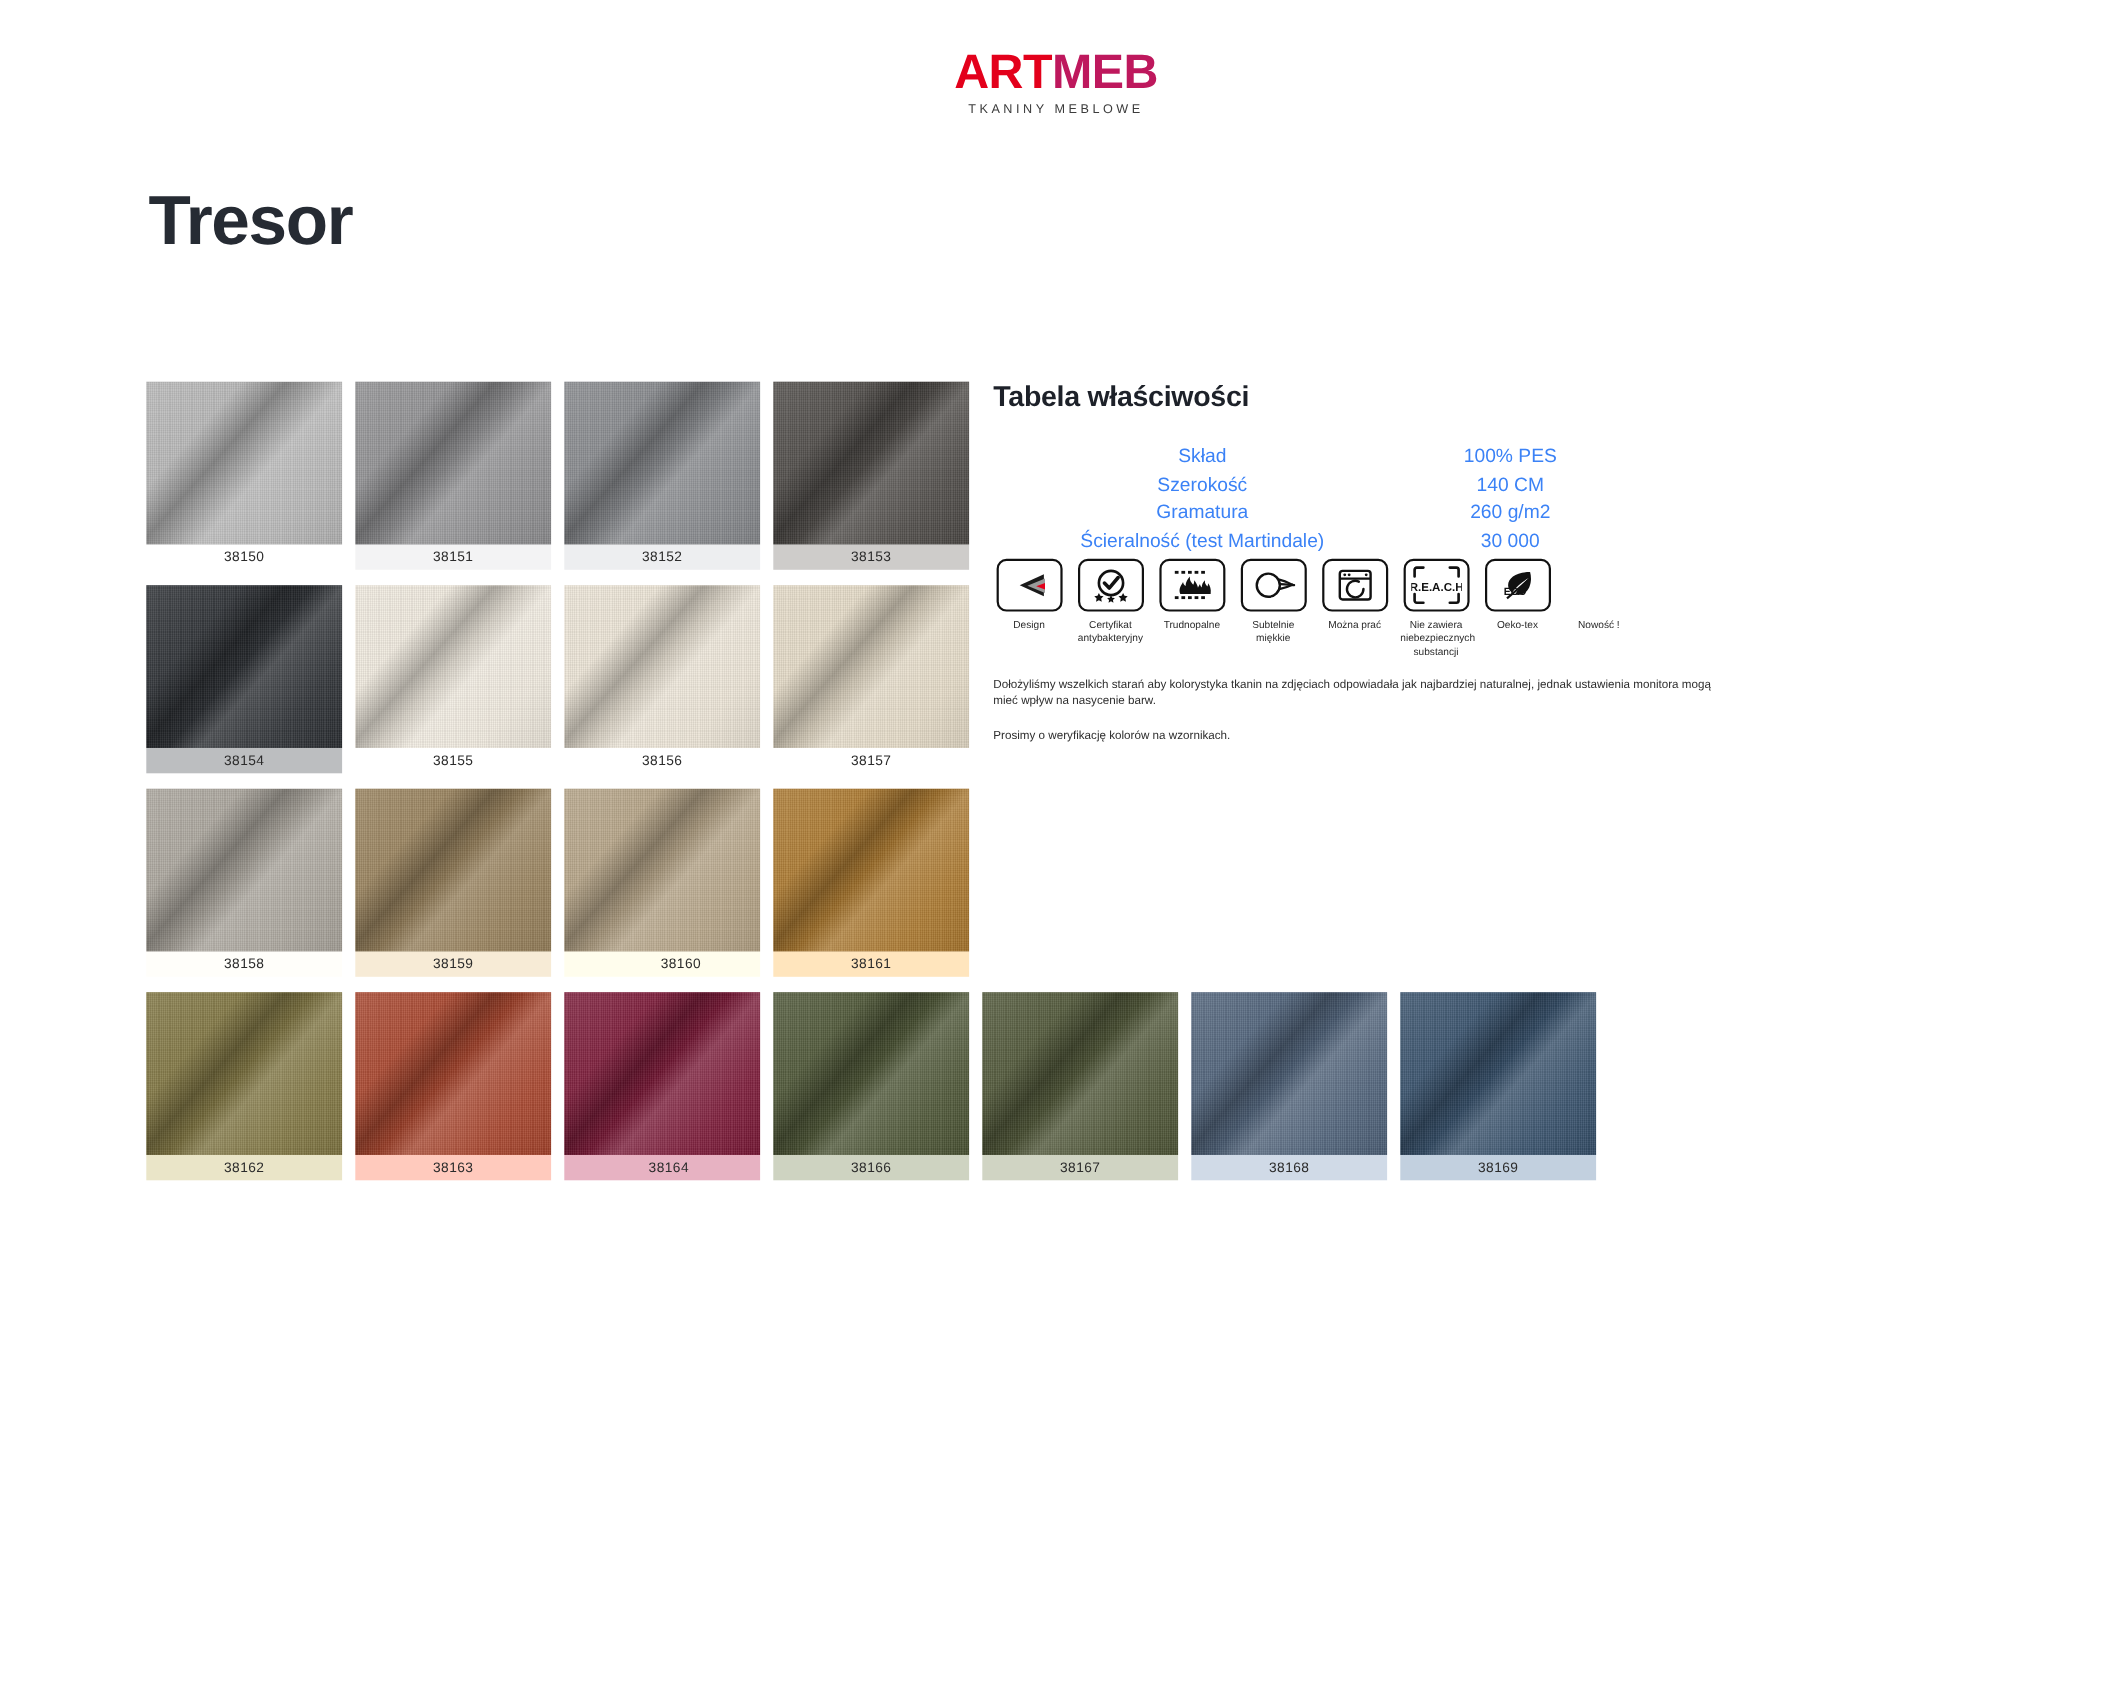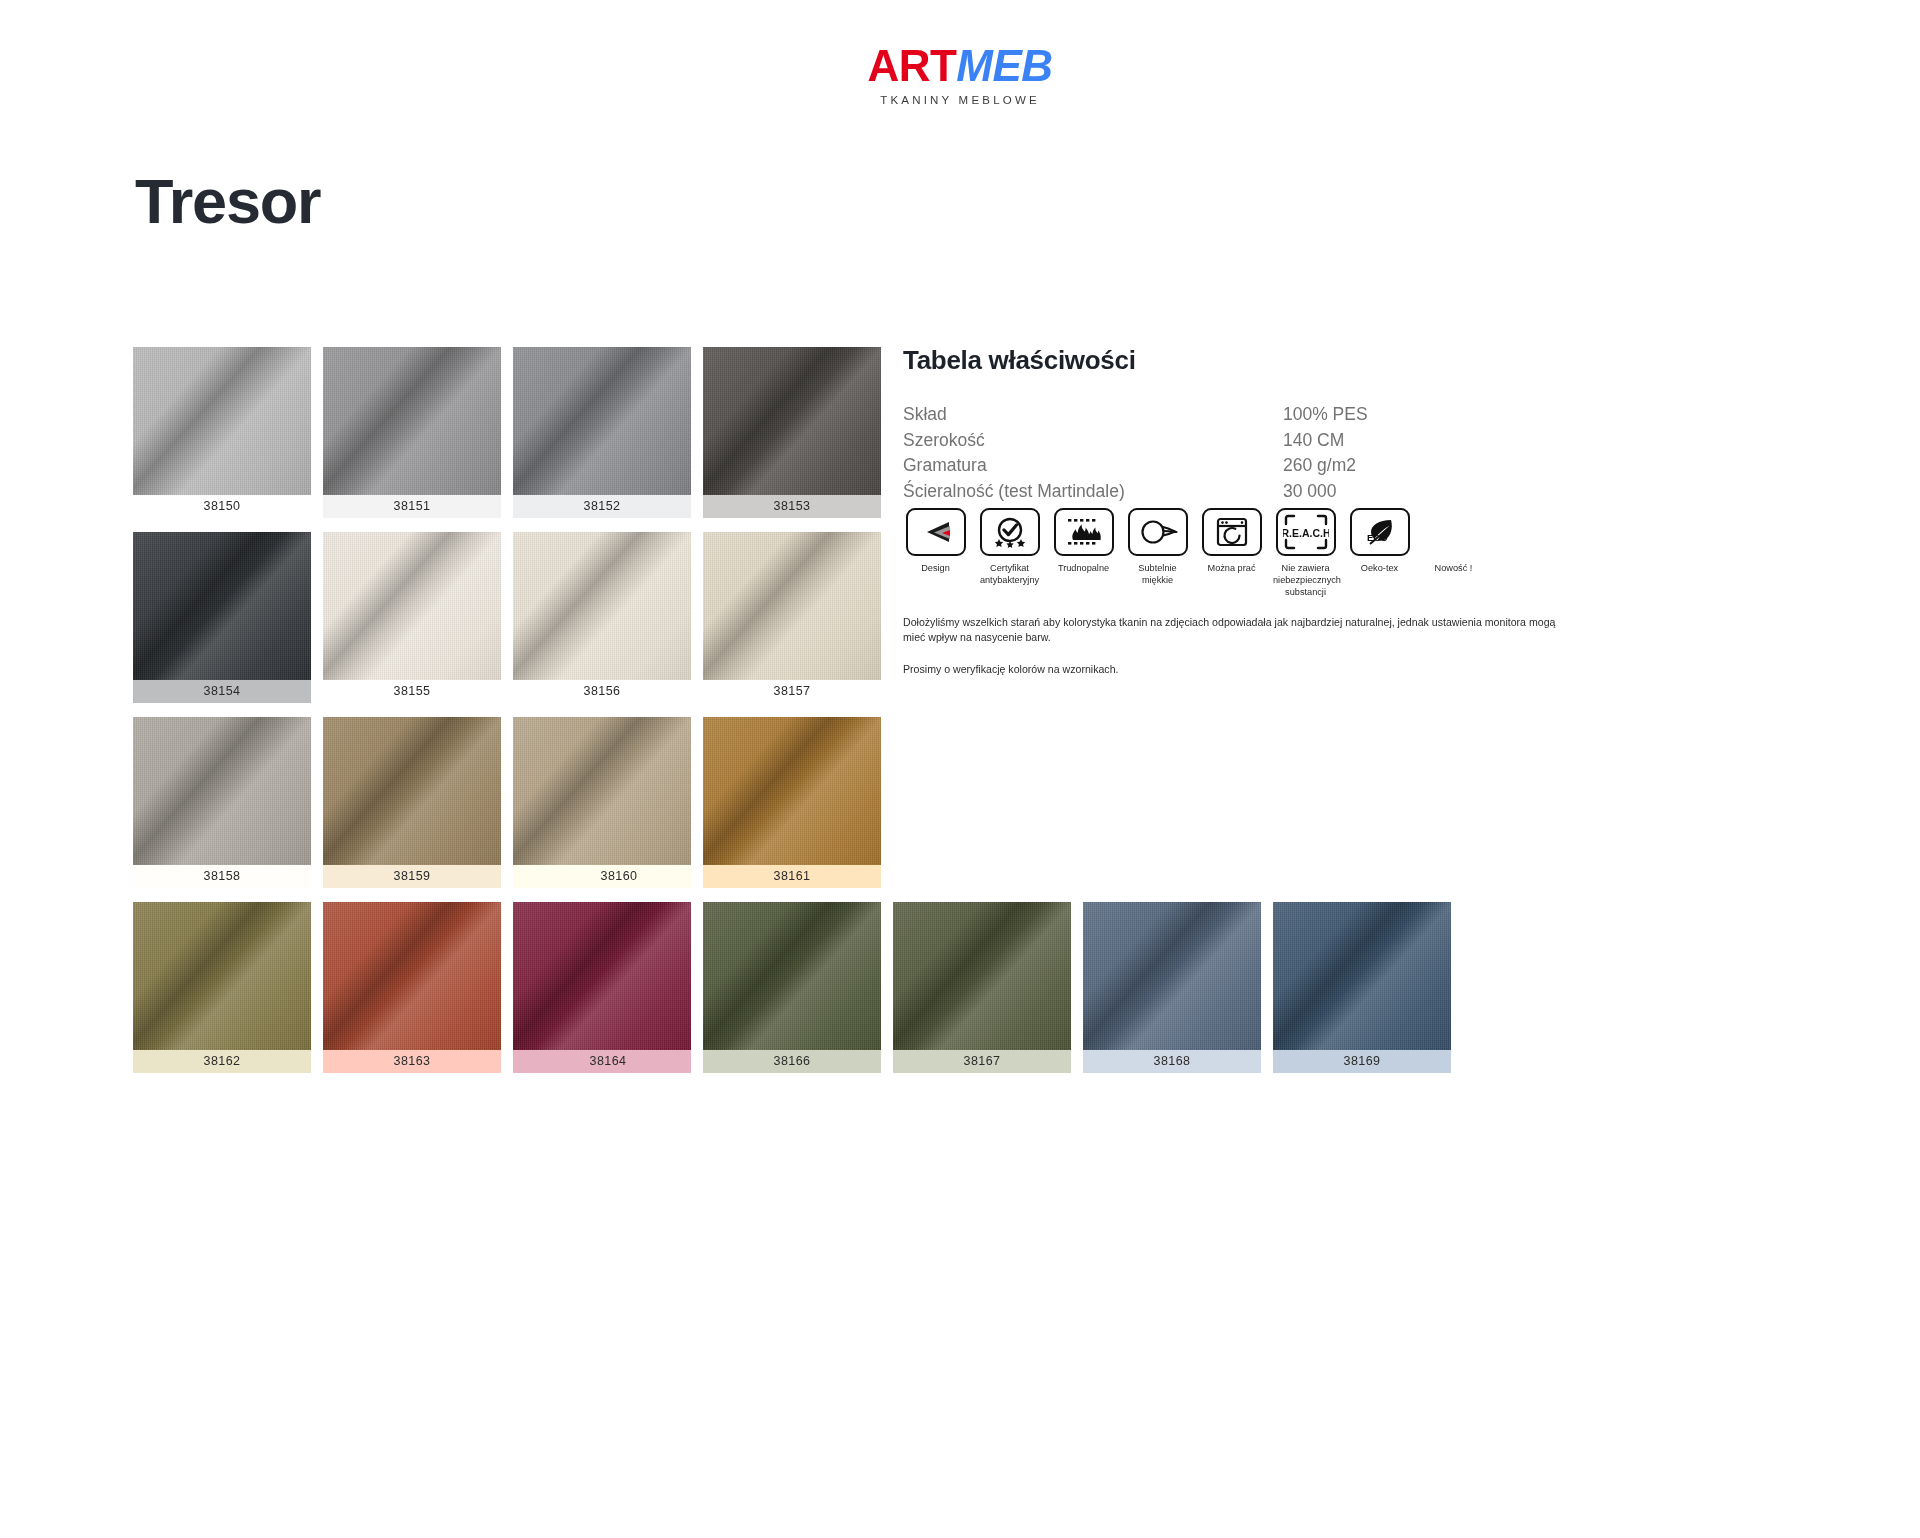--- a/index.html
+++ b/index.html
@@ -9,21 +9,21 @@
     font-family: "Liberation Sans", sans-serif;
     color: #242830;
     overflow: hidden;
   }
   .page { position: relative; width: 1920px; height: 1538px; }
 
   
   .logo { position: absolute; left: 0; top: 44px; width: 1920px; text-align: center; }
   .logo-word { font-size: 44px; font-weight: 700; letter-spacing: -0.5px; line-height: 1; }
   .logo-art { color: #e3001b; }
-  .logo-meb { color: #3b82f6; font-style: italic; }
+  .logo-meb { color: #be185d; }
   .logo-sub {
     margin-top: 6px; font-size: 11.5px; letter-spacing: 3.2px;
     color: #3c3c3c; font-weight: 400;
   }
 
   
   .title {
     position: absolute; left: 135px; top: 168px;
     font-size: 63px; font-weight: 700; color: #262b33;
     letter-spacing: -1.2px; line-height: 1.05;
@@ -62,21 +62,21 @@
     letter-spacing: 0.4px;
   }
 
   
   .panel { position: absolute; left: 903px; top: 345px; width: 700px; }
   .panel h2 {
     font-size: 26px; font-weight: 700; color: #1d2129;
     letter-spacing: -0.3px; margin-bottom: 26px;
   }
   .prop-table { width: 560px; }
-  .prop-row { display: flex; font-size: 17.5px; color: #737373; line-height: 25.5px; }
+  .prop-row { display: flex; font-size: 17.5px; color: #3b82f6; line-height: 25.5px; text-align: center; }
   .prop-key { width: 380px; }
   .prop-val { flex: 1; }
 
   
   .icons { position: absolute; left: 903px; top: 508px; display: flex; gap: 9px; }
   .icon-cell { width: 65px; text-align: center; }
   .icon-box {
     width: 60px; height: 48px; margin: 0 auto;
     border: 2px solid #111; border-radius: 9px;
     display: flex; align-items: center; justify-content: center;

